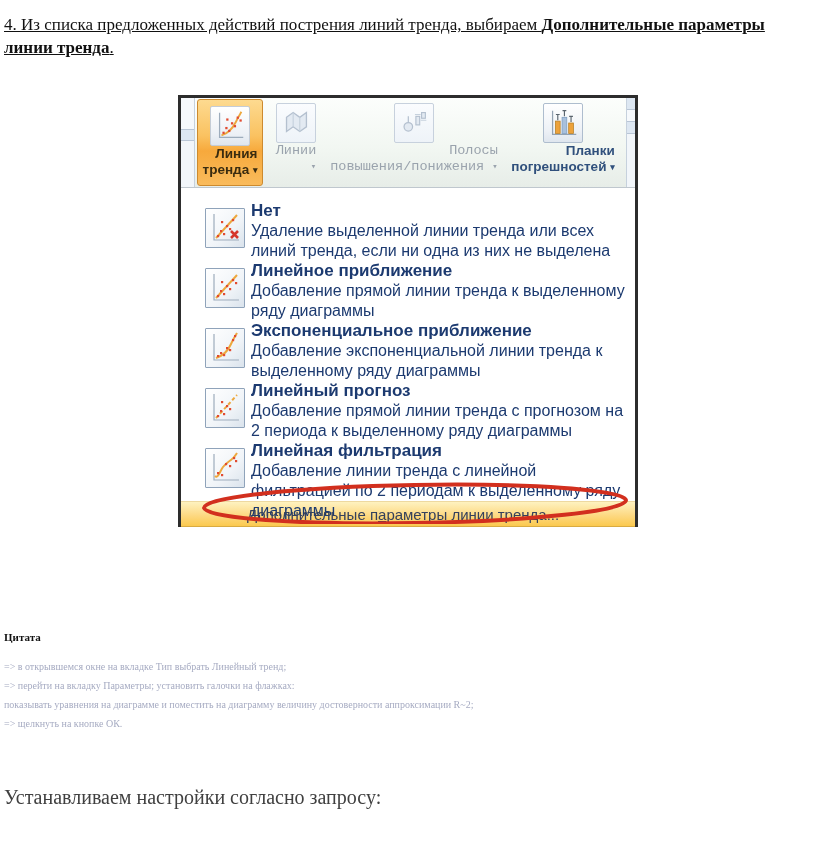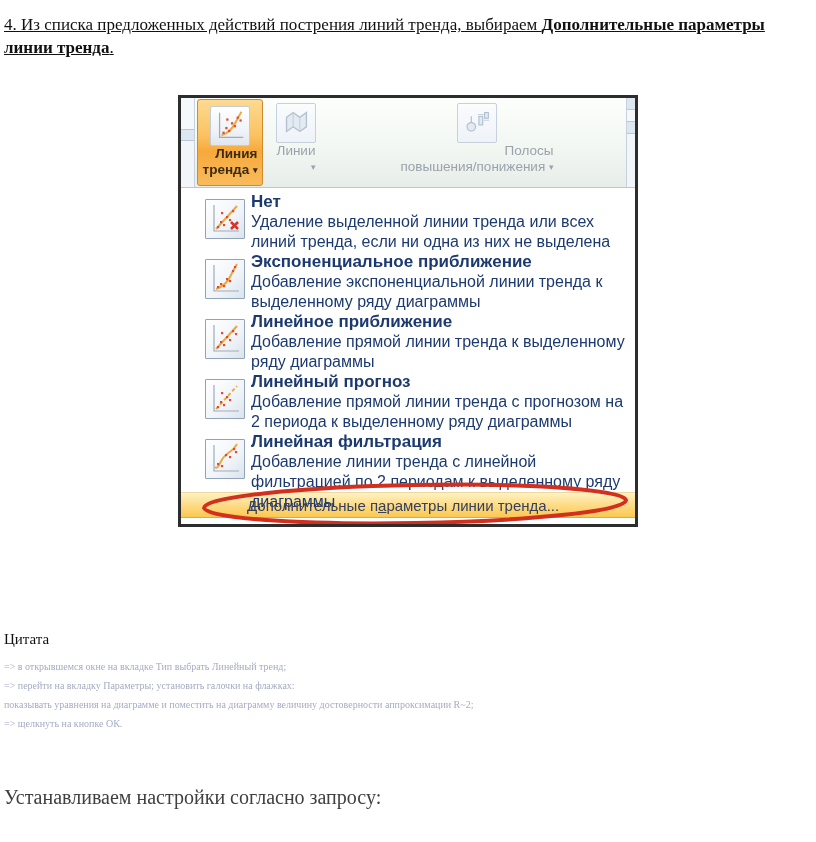--- a/index.html
+++ b/index.html
@@ -4,21 +4,21 @@
 <style>
   * { margin:0; padding:0; box-sizing:border-box; }
   html,body { background:#fff; }
   .page { position:relative; width:816px; height:842px; background:#fff; overflow:hidden;
           font-family:"Liberation Serif", serif; color:#111; }
 
   
   .para4  { position:absolute; left:4px;  top:13px;  width:794px; font-size:17px; line-height:23px;text-decoration:underline; }
   .para4 b{ font-weight:bold; }
   .para5  { position:absolute; left:4px;  top:580px; font-size:17px; line-height:23px; }
-  .qlabel { position:absolute; left:4px;  top:631px; font-size:15px; font-weight:normal; }
+  .qlabel { position:absolute; left:4px;  top:631px; font-size:11px; font-weight:bold; }
   .quote  { position:absolute; left:4px;  top:657px; width:800px; font-size:10px; line-height:19px; color:#a6abc2; }
   .footer { position:absolute; left:4px;  top:784px; font-size:20px; line-height:26px; color:#404040; }
 
   
   .shot { position:absolute; left:178px; top:95px; width:460px; height:432px;
           border:3px solid #2d2d2d; background:#fff; }
 
   
   .ribbon { position:relative; height:90px; display:flex; align-items:stretch;
             background:linear-gradient(180deg,#fcfefc 0%,#f2f7f2 55%,#e7ede8 100%);
@@ -36,25 +36,25 @@
   .ibox-dis { border-color:#c7d1dd; background:linear-gradient(180deg,#fafcfe,#eef3f8); }
   .lbl { font-size:13.5px; line-height:16px; text-align:right; }
   .arr { font-size:9px; vertical-align:1px; }
 
   .btn-trend { width:66px; margin:1px 1px 1px 2px; padding-top:6px; border:1px solid #cd8a2e; border-radius:3px;
                background:linear-gradient(180deg,#fdda90 0%,#fac261 42%,#f7a93c 60%,#f9bb5c 100%); }
   .btn-trend .lbl { color:#3a2c10; font-weight:700; }
   .btn-lines { width:64px; }
   .btn-updown{ flex:1; }
   .btn-err   { width:126px; }
-  .lbl-dis { color:#9aa3ad; }
+  .lbl-dis { color:#9aa3ad;font-family:Liberation Mono, monospace; }
   .lbl-en  { color:#30507c; font-weight:700; }
 
   
-  .menu { position:relative; height:288px; background:#fff; padding-top:4px;
+  .menu { position:relative; height:288px; background:#fff; padding-top:13px;
           font-family:"Liberation Sans", sans-serif; }
   .item { display:flex; align-items:flex-start; height:60px; padding-left:24px; }
   .mi   { flex:0 0 40px; width:40px; height:40px; margin-top:7px;
           border:1px solid #8fa3ba; border-radius:1px;
           background:linear-gradient(135deg,#ffffff 0%,#f0f4f8 60%,#dae3ec 100%);
           display:flex; align-items:center; justify-content:center; }
   .itext  { margin-left:6px; width:376px; color:#1c3a70; }
   .ititle { font-size:17px; font-weight:700; line-height:20px; }
   .idesc  { font-size:16px; line-height:20px; }
 
@@ -118,20 +118,32 @@
             <circle cx="13" cy="23" r="4.5" fill="#e3eaf2" stroke="#b4c0cf" stroke-width="1.3"></circle>
             <path d="M13 18.5 V12" stroke="#b4c0cf" stroke-width="1.3" fill="none"></path>
             <rect x="21" y="12" width="4" height="9" fill="#e3eaf2" stroke="#b4c0cf" stroke-width="1.2"></rect>
             <rect x="27" y="8" width="4" height="6" fill="#e3eaf2" stroke="#b4c0cf" stroke-width="1.2"></rect>
             <path d="M20 10 H26 M26 16 H32" stroke="#c6d1dd" stroke-width="1.1" fill="none"></path>
           </svg>
         </span>
         <span class="lbl lbl-dis"><span>Полосы</span><br><span>повышения/понижения</span> <span class="arr">▾</span></span>
       </div>
 
+      <div class="btn btn-err">
+        <span class="ibox">
+          <svg width="36" height="36" viewBox="0 0 38 38">
+            <path d="M8 6 V31 H33" stroke="#93a2b2" stroke-width="1.3" fill="none"></path>
+            <rect x="11" y="17" width="5" height="13" fill="#eda23b" stroke="#b97f23" stroke-width="0.8"></rect>
+            <rect x="18" y="13" width="5" height="17" fill="#a8c0dd" stroke="#7d9cc0" stroke-width="0.8"></rect>
+            <rect x="25" y="19" width="5" height="11" fill="#eda23b" stroke="#b97f23" stroke-width="0.8"></rect>
+            <path d="M13.5 10 V16 M11.5 10 H15.5 M20.5 6 V12 M18.5 6 H22.5 M27.5 12 V18 M25.5 12 H29.5" stroke="#5a646e" stroke-width="1.2" fill="none"></path>
+          </svg>
+        </span>
+        <span class="lbl lbl-en"><span>Планки</span><br><span>погрешностей</span> <span class="arr">▾</span></span>
+      </div>
 
       <div class="cells-right">
         <div class="cell c-blue" style="height:12px"></div>
         <div class="cell c-light" style="height:12px"></div>
         <div class="cell c-blue" style="height:12px"></div>
         <div class="cell c-fill"></div>
       </div>
     </div>
 
     <div class="menu">
@@ -149,42 +161,20 @@
                 <rect x="23" y="19" width="2.2" height="2.2"></rect>
                 <rect x="26" y="10" width="2.2" height="2.2"></rect>
                 <rect x="15" y="12" width="2.2" height="2.2"></rect>
               </g>
             <path d="M25 22 L32 29 M32 22 L25 29" stroke="#d5352b" stroke-width="2.6" fill="none"></path>
           </svg>
         </span>
         <span class="itext">
           <span class="ititle" style="display:block">Нет</span>
           <span class="idesc" style="display:block">Удаление выделенной линии тренда или всех линий тренда, если ни одна из них не выделена</span>
-        </span>
-      </div>
-
-      <div class="item">
-        <span class="mi">
-          <svg width="38" height="38" viewBox="0 0 38 38">
-            <path d="M8 5 V31 H33" stroke="#9dacbc" stroke-width="1.2" fill="none"></path>
-            <path d="M10 29 C16 27 22 22 25 15 S30 6 31 4" stroke="#eda83e" stroke-width="2" fill="none"></path>
-            <g fill="#e14b31">
-                <rect x="11" y="26" width="2.2" height="2.2"></rect>
-                <rect x="14" y="23" width="2.2" height="2.2"></rect>
-                <rect x="17" y="25" width="2.2" height="2.2"></rect>
-                <rect x="20" y="18" width="2.2" height="2.2"></rect>
-                <rect x="23" y="20" width="2.2" height="2.2"></rect>
-                <rect x="26" y="10" width="2.2" height="2.2"></rect>
-                <rect x="28" y="6" width="2.2" height="2.2"></rect>
-              </g>
-          </svg>
-        </span>
-        <span class="itext">
-          <span class="ititle" style="display:block">Экспоненциальное приближение</span>
-          <span class="idesc" style="display:block">Добавление экспоненциальной линии тренда к выделенному ряду диаграммы</span>
         </span>
       </div>
 
       <div class="item">
         <span class="mi">
           <svg width="38" height="38" viewBox="0 0 38 38">
             <path d="M8 5 V31 H33" stroke="#9dacbc" stroke-width="1.2" fill="none"></path>
             <path d="M10 29 L31 6" stroke="#eda83e" stroke-width="2" fill="none"></path>
             <g fill="#e14b31">
                 <rect x="11" y="26" width="2.2" height="2.2"></rect>
@@ -201,20 +191,42 @@
         <span class="itext">
           <span class="ititle" style="display:block">Линейное приближение</span>
           <span class="idesc" style="display:block">Добавление прямой линии тренда к выделенному ряду диаграммы</span>
         </span>
       </div>
 
       <div class="item">
         <span class="mi">
           <svg width="38" height="38" viewBox="0 0 38 38">
             <path d="M8 5 V31 H33" stroke="#9dacbc" stroke-width="1.2" fill="none"></path>
+            <path d="M10 29 C16 27 22 22 25 15 S30 6 31 4" stroke="#eda83e" stroke-width="2" fill="none"></path>
+            <g fill="#e14b31">
+                <rect x="11" y="26" width="2.2" height="2.2"></rect>
+                <rect x="14" y="23" width="2.2" height="2.2"></rect>
+                <rect x="17" y="25" width="2.2" height="2.2"></rect>
+                <rect x="20" y="18" width="2.2" height="2.2"></rect>
+                <rect x="23" y="20" width="2.2" height="2.2"></rect>
+                <rect x="26" y="10" width="2.2" height="2.2"></rect>
+                <rect x="28" y="6" width="2.2" height="2.2"></rect>
+              </g>
+          </svg>
+        </span>
+        <span class="itext">
+          <span class="ititle" style="display:block">Экспоненциальное приближение</span>
+          <span class="idesc" style="display:block">Добавление экспоненциальной линии тренда к выделенному ряду диаграммы</span>
+        </span>
+      </div>
+
+      <div class="item">
+        <span class="mi">
+          <svg width="38" height="38" viewBox="0 0 38 38">
+            <path d="M8 5 V31 H33" stroke="#9dacbc" stroke-width="1.2" fill="none"></path>
             <path d="M10 29 L31 6" stroke="#eda83e" stroke-width="2" fill="none" stroke-dasharray="3.5 2.5"></path>
             <g fill="#e14b31">
                 <rect x="11" y="26" width="2.2" height="2.2"></rect>
                 <rect x="14" y="21" width="2.2" height="2.2"></rect>
                 <rect x="17" y="24" width="2.2" height="2.2"></rect>
                 <rect x="20" y="16" width="2.2" height="2.2"></rect>
                 <rect x="23" y="19" width="2.2" height="2.2"></rect>
                 <rect x="15" y="12" width="2.2" height="2.2"></rect>
               </g>
           </svg>

